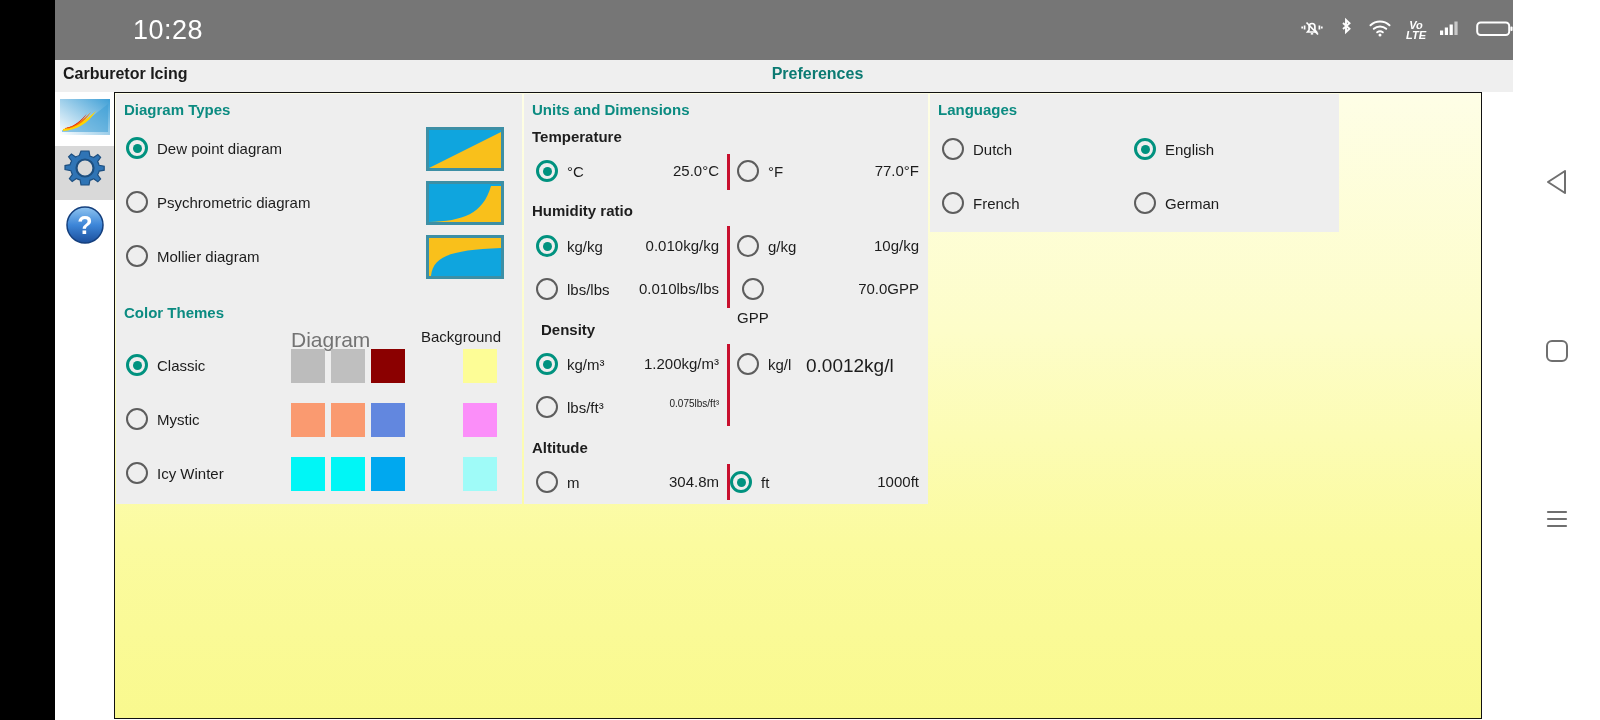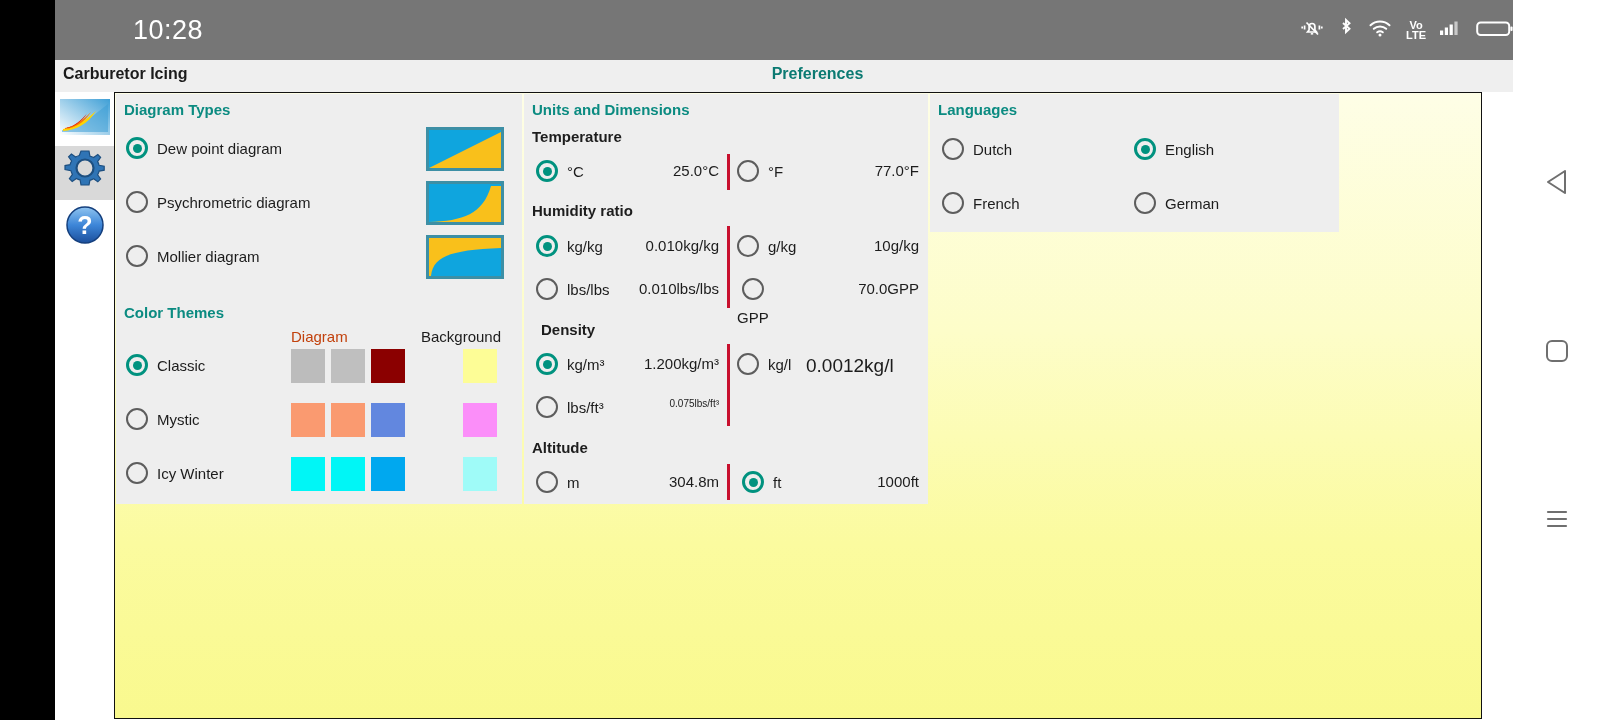--- a/index.html
+++ b/index.html
@@ -40,20 +40,21 @@
     font-weight: 400;
     margin-left: 53px;
     letter-spacing: 0.5px;
   }
   #status-icons {
     margin-left: auto;
     margin-right: 24px;
     display: flex;
     align-items: center;
     gap: 13px;
+    font-style: italic;
   }
   .sicon { display: block; }
   .volte-ic {
     color: #fff;
     font-size: 11px;
     line-height: 10px;
     font-weight: bold;
     text-align: center;
     font-family: "Liberation Sans", sans-serif;
   }
@@ -359,21 +360,21 @@
             <svg width="72" height="38" viewBox="0 0 72 38" preserveAspectRatio="none">
               <rect width="72" height="38" fill="#f9c01b"></rect>
               <path d="M2 38 C4 18 22 12 72 10 L72 38 Z" fill="#0fa5de"></path>
             </svg>
           </div>
         </div>
 
         <div class="panel" style="left:1px; top:204px; width:406px; height:207px;">
           <div class="grp-title" style="position:absolute; left:8px; top:7px;">Color Themes</div>
 
-          <div style="position:absolute; left:175px; top:31px; font-size:15px; color:#c2410c;">Diagram</div>
+          <div style="position:absolute; left:175px; top:31px; font-size:21px; color:#737373;">Diagram</div>
           <div style="position:absolute; left:305px; top:31px; font-size:15px; color:#1c1c1c;">Background</div>
 
           <div class="opt-row" style="position:absolute; left:10px; top:57px;">
             <span class="radio on"></span>
             <span class="opt-label">Classic</span>
           </div>
           <div style="position:absolute; left:175px; top:52px; display:flex; gap:6px;">
             <span class="swatch" style="background:#bcbcbc;"></span>
             <span class="swatch" style="background:#bfbfbf;"></span>
             <span class="swatch" style="background:#8b0000;"></span>
@@ -462,21 +463,21 @@
           </div>
           <div style="position:absolute; left:95px; top:304px; width:100px; text-align:right; font-size:10px; color:#1c1c1c;">0.075lbs/ft³</div>
 
           <div class="sub-title" style="position:absolute; left:8px; top:345px;">Altitude</div>
           <div class="vdiv" style="left:203px; top:370px; height:36px;"></div>
           <div class="opt-row" style="position:absolute; left:12px; top:377px;">
             <span class="radio"></span>
             <span class="opt-label">m</span>
           </div>
           <div style="position:absolute; left:60px; top:379px; width:135px; text-align:right; font-size:15px; color:#1c1c1c;">304.8m</div>
-          <div class="opt-row" style="position:absolute; left:218px; top:377px;">
+          <div class="opt-row" style="position:absolute; left:206px; top:377px;">
             <span class="radio on"></span>
             <span class="opt-label">ft</span>
           </div>
           <div style="position:absolute; left:282px; top:379px; width:113px; text-align:right; font-size:15px; color:#1c1c1c;">1000ft</div>
         </div>
 
         <div class="panel" style="left:815px; top:1px; width:409px; height:138px;">
           <div class="grp-title" style="position:absolute; left:8px; top:7px;text-align:right;">Languages</div>
 
           <div class="opt-row" style="position:absolute; left:12px; top:44px;">

